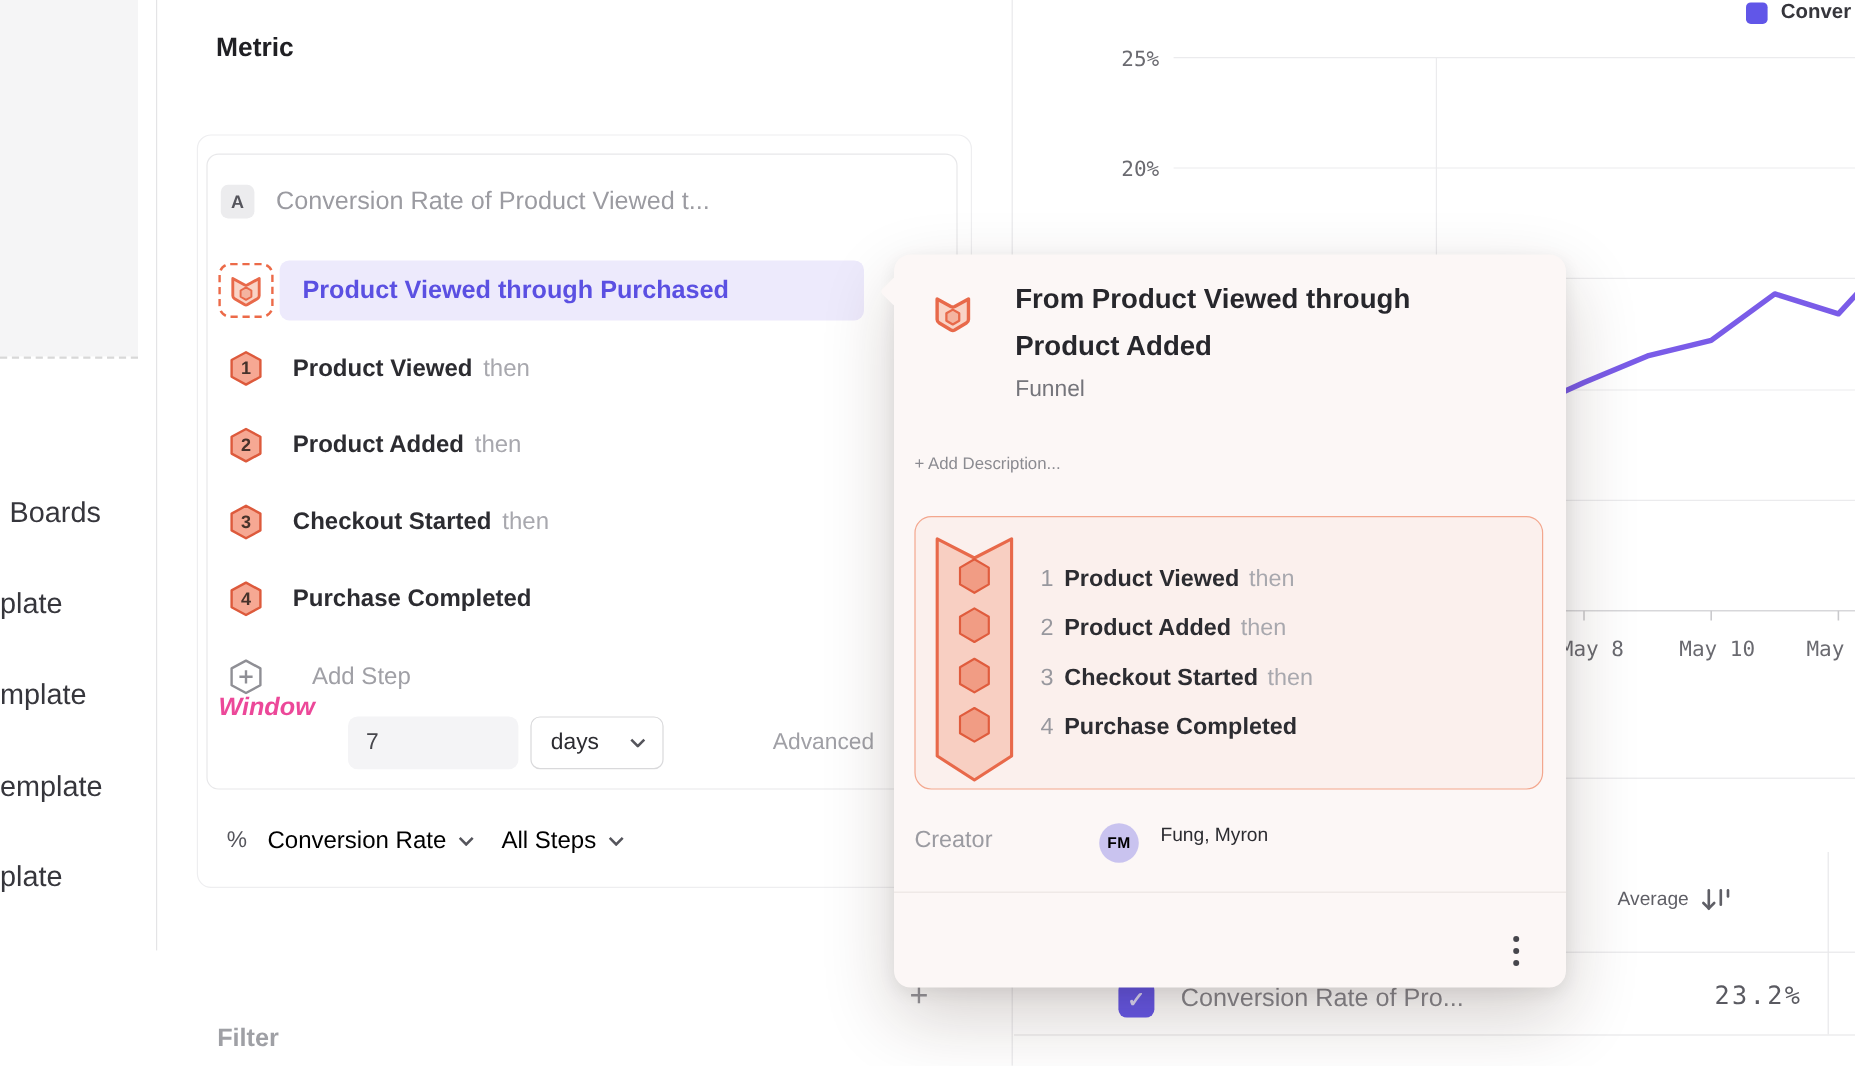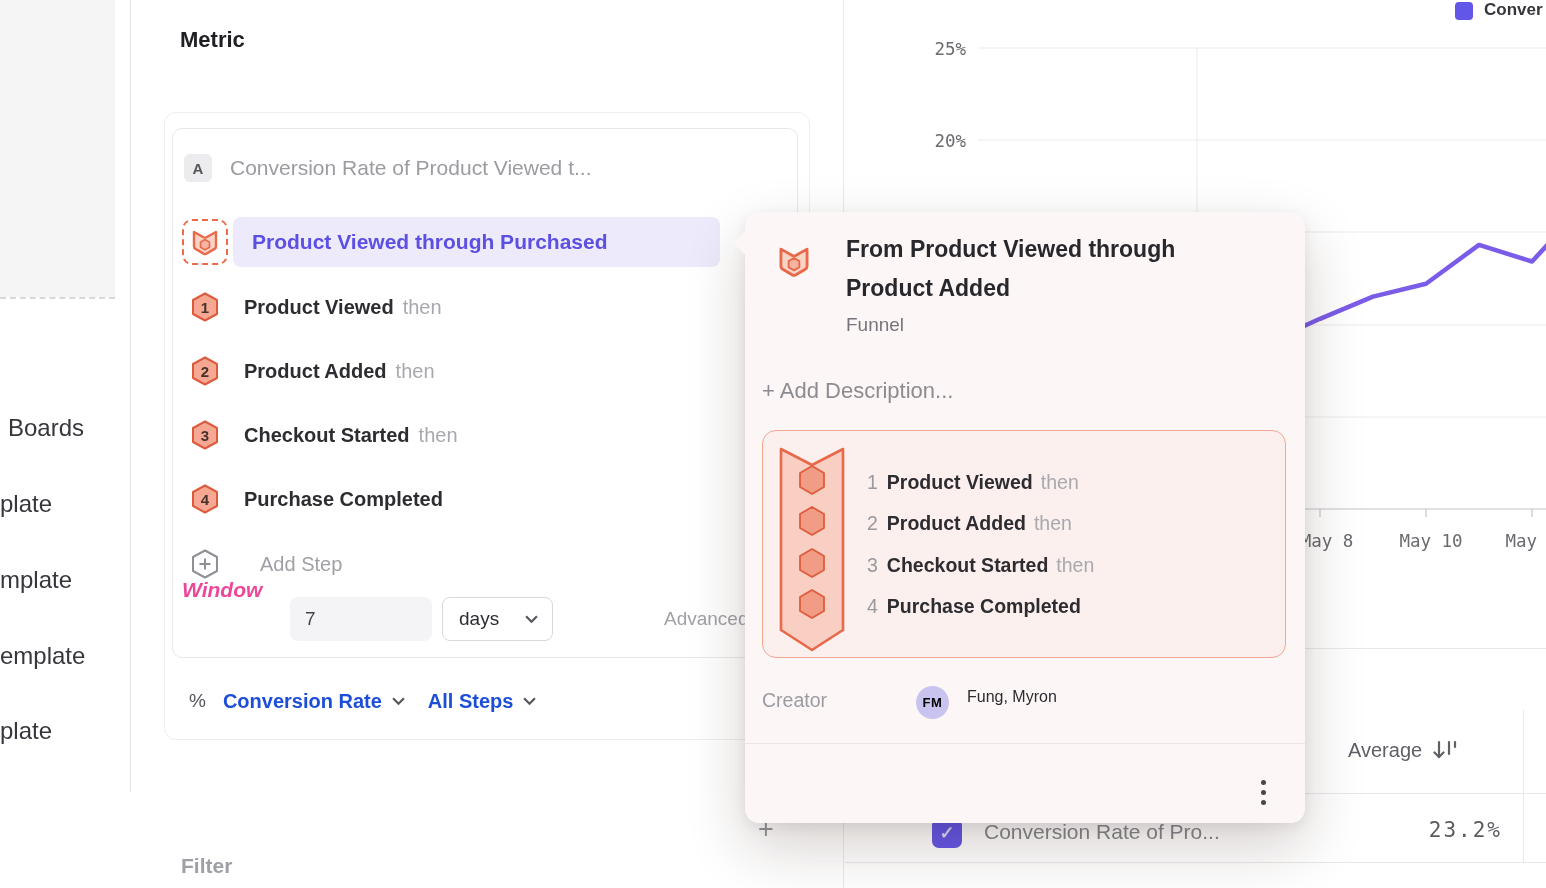--- a/index.html
+++ b/index.html
@@ -31,55 +31,55 @@
   .hex-num { position:absolute; left:0; top:0; width:28px; height:30px; display:flex; align-items:center; justify-content:center;
     font-size:15px; font-weight:700; color:#47322b; }
   .step-name { margin-left:25px; font-size:20px; font-weight:600; color:#2c2c31; white-space:nowrap; }
   .step-then { margin-left:9px; font-size:20px; color:#a8a8ae; }
   #add-step-label { font-size:20px; font-weight:500; color:#a0a0a6; margin-left:41px; }
   #window-label { left:182px; top:578px; font-size:21px; font-weight:600; color:#ec4899;font-style:italic; }
   #window-input { left:290px; top:597px; width:142px; height:44px; border:none; border-radius:8px; background:#f4f4f6;
     font-size:19px; color:#46464c; padding-left:15px; font-family:"Liberation Sans",sans-serif; }
   #window-unit { left:442px; top:597px; width:111px; height:44px; border:1px solid #d9d9db; border-radius:8px; background:#fff;
     display:flex; align-items:center; justify-content:space-between; padding:0 14px 0 16px; font-size:19px; font-weight:500; color:#2c2c31; cursor:pointer; }
-  #advanced-label { left:644px; top:608px; font-size:19px; color:#a0a0a6; cursor:pointer;margin-left:20px; }
+  #advanced-label { left:644px; top:608px; font-size:19px; color:#a0a0a6; cursor:pointer; }
   #measure-row { left:189px; top:688px; height:26px; display:flex; align-items:center; }
   #measure-row .pct { font-size:19px; color:#55555c; margin-right:17px; }
   .dd { display:flex; align-items:center; gap:10px; cursor:pointer; margin-right:23px; }
-  .dd .lbl { font-size:20px; font-weight:700; color:#1d4ed8; }
+  .dd .lbl { font-size:20px; font-weight:400; color:#000000; }
   .chev { width:13px; height:8px; stroke:#55555c; stroke-width:2; fill:none; }
   #filter-label { left:181px; top:818px; font-size:21px; font-weight:700; color:#9fa0a5;margin-top:36px; }
   #filter-add { left:758px; top:814px; font-size:27px; color:#96969c; cursor:pointer; }
 
   
   #chart-svg { left:840px; top:0; }
   #chart-svg text { font-family:"DejaVu Sans Mono", monospace; font-size:17.5px; fill:#6a6a70; }
 
   
   #legend { left:1443px; top:0; display:flex; align-items:center; gap:11px; cursor:pointer;padding-left:12px; }
   #legend-swatch { width:18px; height:18px; border-radius:4px; background:#6156E8; margin-top:2px; }
   #legend-label { font-size:17px; font-weight:600; color:#36363c; white-space:nowrap; }
 
   
   .hline { position:absolute; height:1px; background:#e8e8ea; }
   #col-sep { left:1523px; top:710px; width:1px; height:152px; background:#e8e8ea; }
   #avg-header { left:1348px; top:738px; display:flex; align-items:center; gap:11px; cursor:pointer; }
-  #avg-header .t { font-size:20px; font-weight:500; color:#5f5f66; }
+  #avg-header .t { font-size:16px; font-weight:500; color:#5f5f66; }
   #row-checkbox { left:932px; top:818px; width:30px; height:30px; border-radius:7px; background:#6457e8;
     display:flex; align-items:center; justify-content:center; color:#ddd8f8; font-size:18px; font-weight:700; cursor:pointer; }
   #row-label { left:984px; top:820px; font-size:21px; color:#87878d; white-space:nowrap; }
   #row-value { left:1380px; top:818px; width:122px; text-align:right; font-size:21px; letter-spacing:2px; color:#5a5a61; }
 
   
   #popover { left:745px; top:212px; width:560px; height:611px; background:#fcf7f6; border-radius:14px;
     box-shadow:0 24px 60px rgba(50,25,15,.20), 0 4px 14px rgba(0,0,0,.07); }
   #popover-arrow { left:-8px; top:22px; width:18px; height:18px; background:#fcf7f6; transform:rotate(45deg); border-radius:3px; }
   #pop-title { left:101px; top:18px; width:400px; font-size:23px; font-weight:700; color:#27272c; line-height:39px; }
   #pop-type { left:101px; top:102px; font-size:19px; color:#75757b; }
-  #pop-add-desc { left:17px; top:166px; font-size:22px; color:#8b8b91; cursor:pointer; }
+  #pop-add-desc { left:17px; top:166px; font-size:14px; color:#8b8b91; cursor:pointer; }
   #pop-steps-card { left:17px; top:218px; width:524px; height:228px; background:#fbf0ed; border:1.5px solid #f3a78e; border-radius:14px; }
   .pop-step { position:absolute; left:104px; height:26px; display:flex; align-items:center; font-size:19.5px; }
   .pop-step .n { color:#98989e; margin-right:9px; }
   .pop-step .nm { font-weight:600; color:#2c2c31; white-space:nowrap; }
   .pop-step .th { color:#a8a8ae; margin-left:8px; }
   #creator-label { left:17px; top:477px; font-size:19.5px; color:#9b9ba1; }
   #creator-avatar { left:171px; top:474px; width:33px; height:33px; border-radius:50%; background:#c9c3ef;
     display:flex; align-items:center; justify-content:center; font-size:13px; font-weight:700; color:#000000; letter-spacing:.5px; }
   #creator-name { left:222px; top:476px; font-size:16px; color:#2c2c31; }
   #pop-divider { left:0; top:531px; width:560px; height:1px; background:#ebe5e3; }

